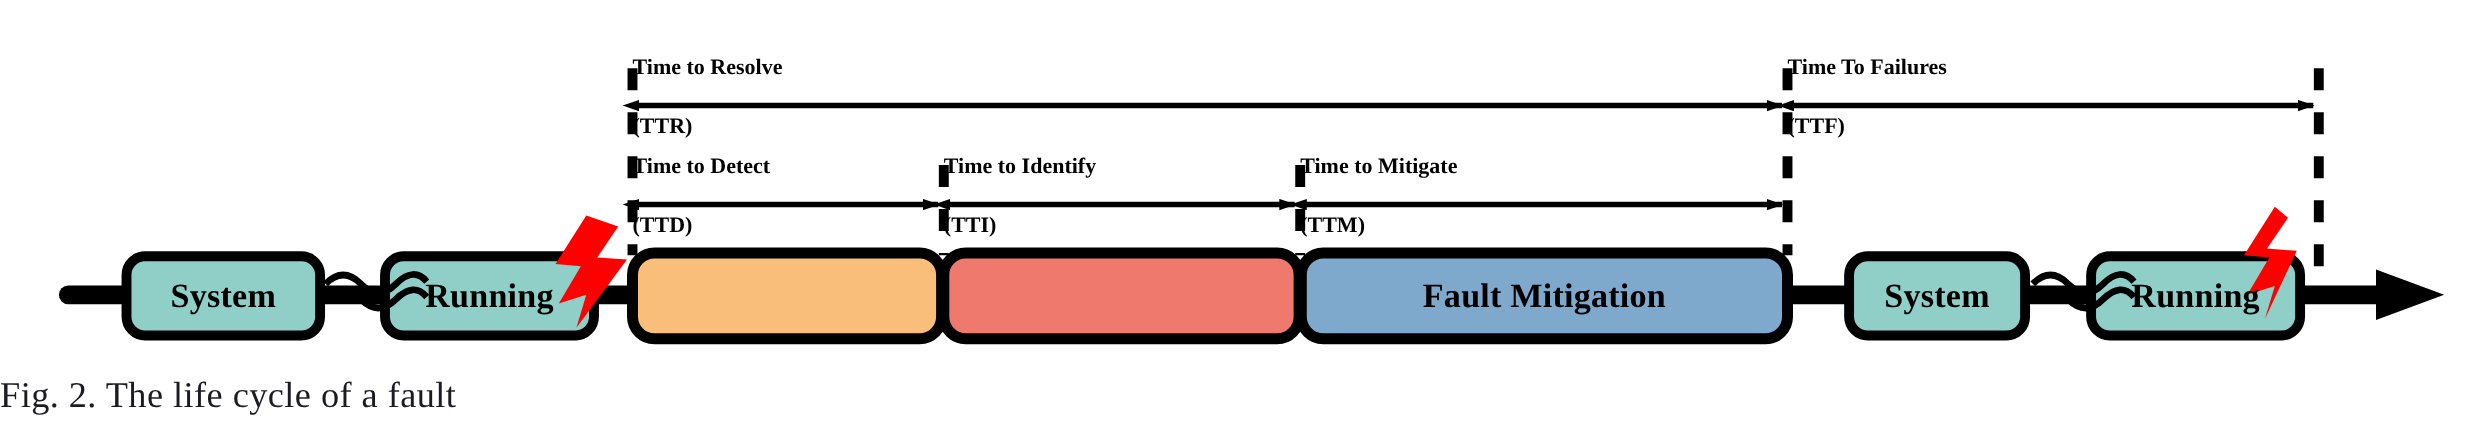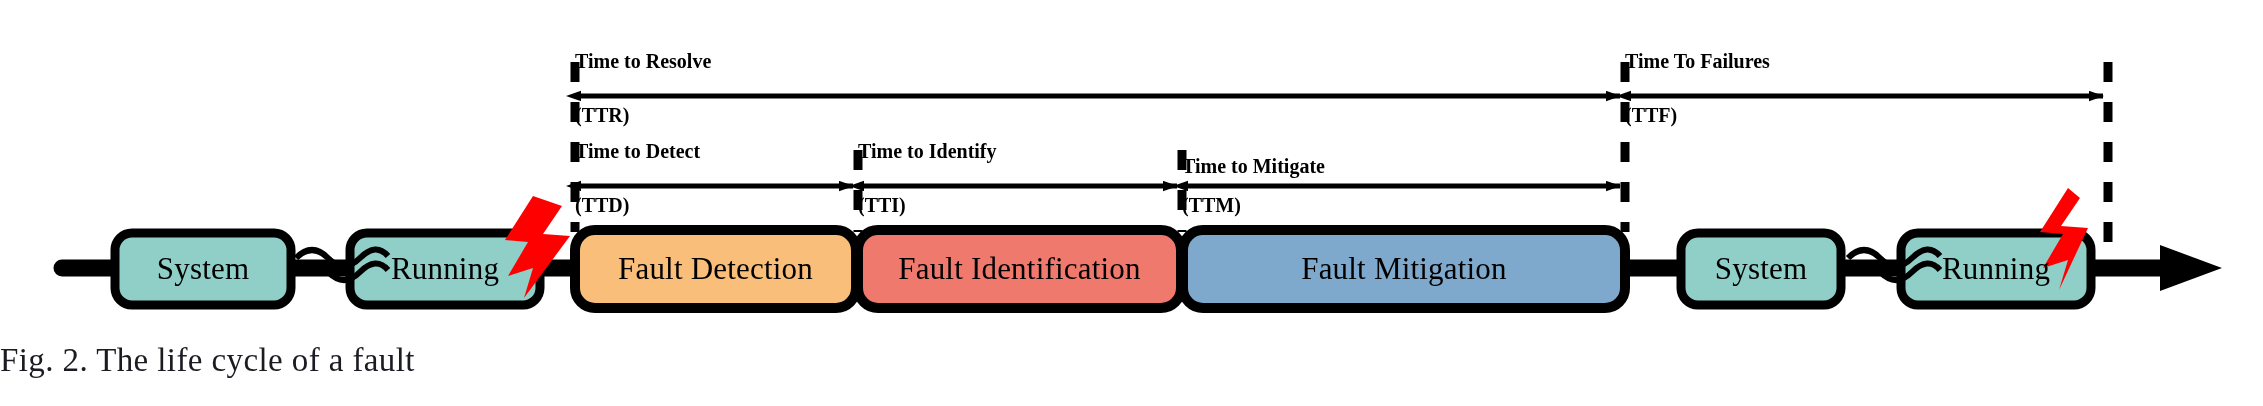--- a/index.html
+++ b/index.html
@@ -5,21 +5,21 @@
   html,body{margin:0;padding:0;background:#ffffff;}
   body{width:2263px;height:406px;overflow:hidden;
        font-family:"Liberation Serif","DejaVu Serif",serif;}
   #stage{position:relative;width:2263px;height:406px;background:#fff;}
   svg.layer{position:absolute;left:0;top:0;width:2263px;height:406px;}
 
   .phase-label{
     position:absolute;
     display:flex;align-items:center;justify-content:center;
     font-family:"Liberation Serif","DejaVu Serif",serif;
-    font-weight:normal;color:#000;
+    font-weight:bold;color:#000;
     white-space:nowrap;
     pointer-events:none;
   }
   .box-label{font-size:31px;letter-spacing:.2px;}
   .span-label{
     position:absolute;text-align:left;
     font-family:"Liberation Serif","DejaVu Serif",serif;
     font-weight:bold;font-size:20px;color:#000;white-space:nowrap;
   }
   .caption{
@@ -90,36 +90,34 @@
     </g>
 
     <g fill="#FF0000">
       <path d="M533,196 L505,240 L528,242 L508,276 L533,268 L524,298 L570,236 L543,234 L562,206 Z"></path>
       <path d="M2068,188 L2040,232 L2063,234 L2043,268 L2068,260 L2059,290 L2088,228 L2061,226 L2080,198 Z"></path>
     </g>
   </svg>
 
   <div class="phase-label box-label" style="left:115px;top:233px;width:176px;height:72px;">System</div>
   <div class="phase-label box-label" style="left:350px;top:233px;width:190px;height:72px;">Running</div>
-  <div class="phase-label box-label" style="left:575px;top:230px;width:281px;height:78px;">Fault Detection</div>
-  <div class="phase-label box-label" style="left:858px;top:230px;width:323px;height:78px;">Fault Identification</div>
   <div class="phase-label box-label" style="left:1183px;top:230px;width:442px;height:78px;">Fault Mitigation</div>
   <div class="phase-label box-label" style="left:1681px;top:233px;width:160px;height:72px;">System</div>
   <div class="phase-label box-label" style="left:1901px;top:233px;width:190px;height:72px;">Running</div>
 
   <div class="span-label" style="left:575px;top:50px;width:1050px;">Time to Resolve</div>
   <div class="span-label" style="left:575px;top:104px;width:1050px;">(TTR)</div>
 
   <div class="span-label" style="left:1625px;top:50px;width:483px;">Time To Failures</div>
   <div class="span-label" style="left:1625px;top:104px;width:483px;">(TTF)</div>
 
   <div class="span-label" style="left:575px;top:140px;width:283px;font-family:Liberation Serif, serif;">Time to Detect</div>
   <div class="span-label" style="left:575px;top:194px;width:283px;font-family:Liberation Serif, serif;">(TTD)</div>
 
   <div class="span-label" style="left:858px;top:140px;width:324px;">Time to Identify</div>
   <div class="span-label" style="left:858px;top:194px;width:324px;">(TTI)</div>
 
-  <div class="span-label" style="left:1182px;top:140px;width:443px;margin-top:15px;">Time to Mitigate</div>
+  <div class="span-label" style="left:1182px;top:140px;width:443px;">Time to Mitigate</div>
   <div class="span-label" style="left:1182px;top:194px;width:443px;">(TTM)</div>
 
   <div class="caption">Fig. 2.  The life cycle of a fault</div>
 
 </div>
 
 </body></html>

